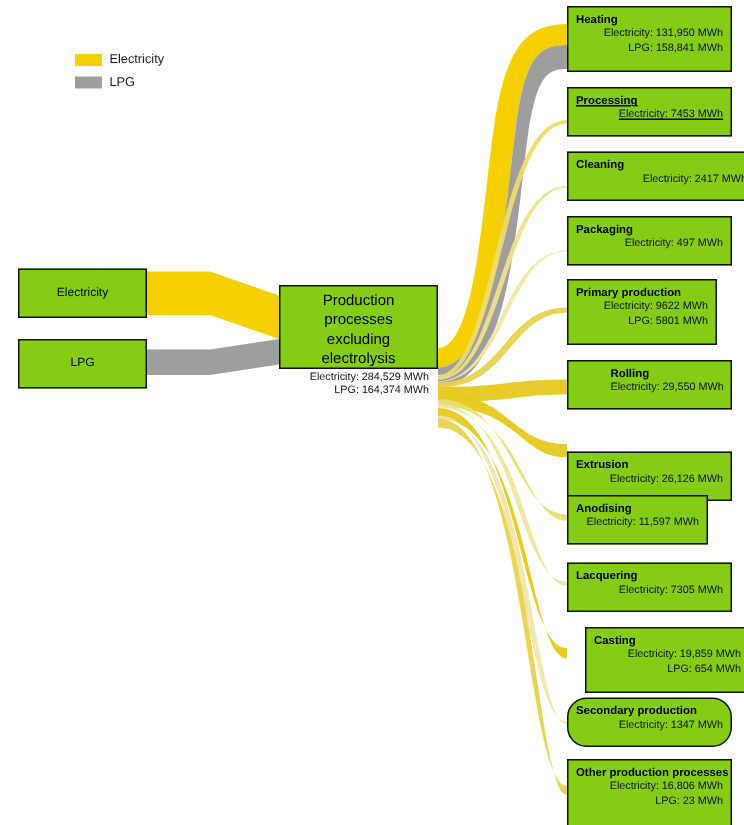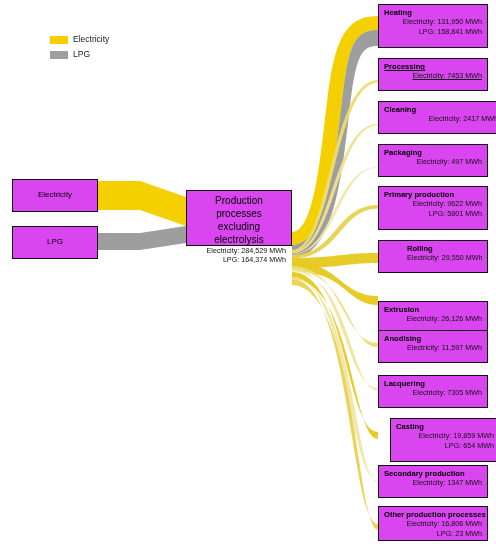--- a/index.html
+++ b/index.html
@@ -44,21 +44,21 @@
     flex: 0 0 auto;
   }
   .legend-label {
     line-height: 1;
     white-space: nowrap;
   }
   .node {
     position: absolute;
     box-sizing: border-box;
     border: 1.6px solid #111111;
-    background: #d946ef;
+    background: #84cc16;
     padding: 3px 5px 4px 5px;
   }
   .node-title {
     font-size: 7.6px;
     font-weight: bold;
     color: #000000;
     text-align: left;
     line-height: 1.25;
     white-space: nowrap;
   }
@@ -166,56 +166,56 @@
   <div class="node" style="left:378px; top:101px; width:126px; height:33px;">
     <div class="node-title">Cleaning</div>
     <div class="node-value">Electricity: 2417 MWh</div>
   </div>
 
   <div class="node" style="left:378px; top:144px; width:110px; height:33px;">
     <div class="node-title">Packaging</div>
     <div class="node-value">Electricity: 497 MWh</div>
   </div>
 
-  <div class="node" style="left:378px; top:186px; width:110px; height:44px;">
+  <div class="node" style="left:378px; top:186px; width:100px; height:44px;">
     <div class="node-title">Primary production</div>
     <div class="node-value">Electricity: 9622 MWh</div>
     <div class="node-value">LPG: 5801 MWh</div>
   </div>
 
   <div class="node" style="left:378px; top:240px; width:110px; height:33px;padding-left:28px;">
     <div class="node-title">Rolling</div>
     <div class="node-value">Electricity: 29,550 MWh</div>
   </div>
 
   <div class="node" style="left:378px; top:283px; width:110px; height:33px;margin-top:18px;">
     <div class="node-title">Extrusion</div>
     <div class="node-value">Electricity: 26,126 MWh</div>
   </div>
 
-  <div class="node" style="left:378px; top:330px; width:110px; height:33px;">
+  <div class="node" style="left:378px; top:330px; width:94px; height:33px;">
     <div class="node-title">Anodising</div>
     <div class="node-value">Electricity: 11,597 MWh</div>
   </div>
 
   <div class="node" style="left:378px; top:375px; width:110px; height:33px;">
     <div class="node-title">Lacquering</div>
     <div class="node-value">Electricity: 7305 MWh</div>
   </div>
 
   <div class="node" style="left:390px; top:418px; width:110px; height:44px;">
     <div class="node-title">Casting</div>
     <div class="node-value">Electricity: 19,859 MWh</div>
     <div class="node-value">LPG: 654 MWh</div>
   </div>
 
-  <div class="node" style="left:378px; top:465px; width:110px; height:33px;">
+  <div class="node" style="left:378px; top:465px; width:110px; height:33px;border-radius:13px;">
     <div class="node-title">Secondary production</div>
     <div class="node-value">Electricity: 1347 MWh</div>
   </div>
 
-  <div class="node" style="left:378px; top:506px; width:110px; height:35px;">
+  <div class="node" style="left:378px; top:506px; width:110px; height:45px;">
     <div class="node-title">Other production processes</div>
     <div class="node-value">Electricity: 16,806 MWh</div>
     <div class="node-value">LPG: 23 MWh</div>
   </div>
 
 </div>
 
 </body></html>

